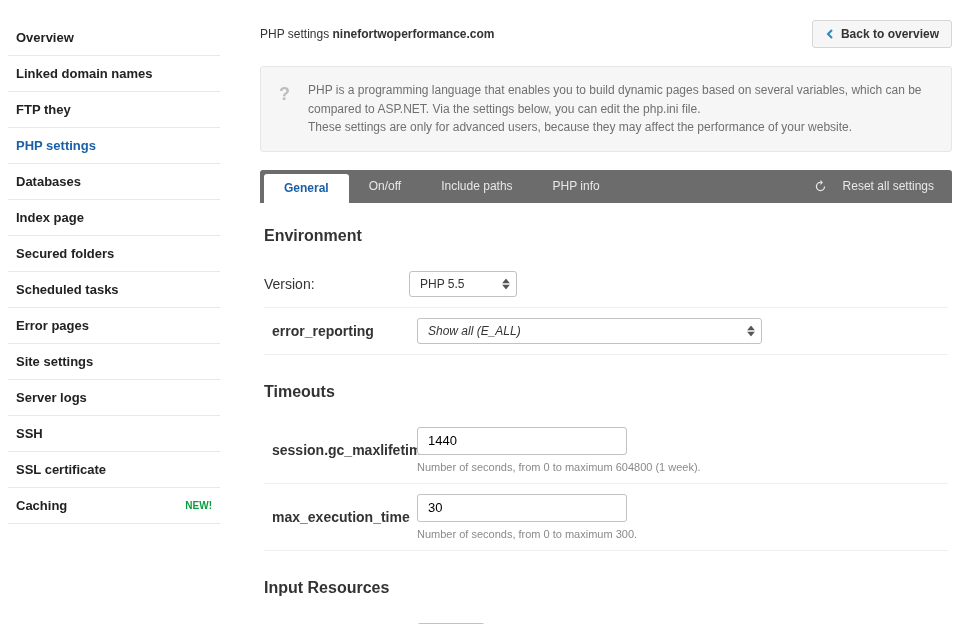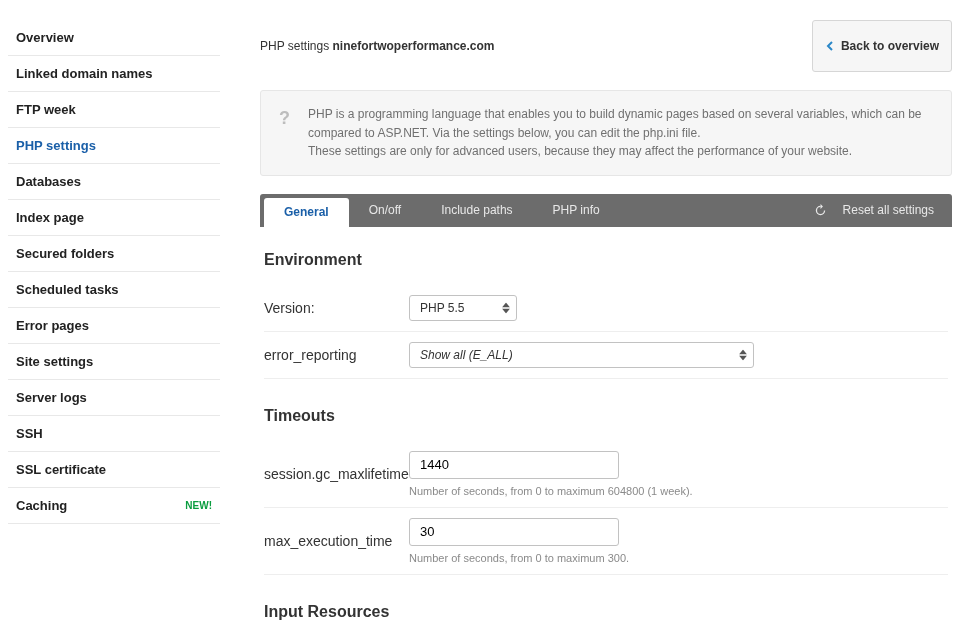--- a/index.html
+++ b/index.html
@@ -6,35 +6,35 @@
 body { font-family: Verdana, Arial, sans-serif; font-size: 12px; color: #333; background: #fff; }
 .container { display: flex; }
 .sidebar { width: 220px; padding: 20px 0 0 8px; }
 .sidebar-item { padding: 10px 8px; font-weight: bold; font-size: 13px; color: #222; border-bottom: 1px solid #e8e8e8; cursor: pointer; display: flex; justify-content: space-between; align-items: center; }
 .sidebar-item.active { color: #1a5fa8; }
 .badge-new { color: #0a9d3f; font-size: 10px; font-weight: bold; }
 .main { flex: 1; padding: 20px 24px 0 40px; }
 .header-row { display: flex; justify-content: space-between; align-items: center; margin-bottom: 18px; }
 .page-title { font-size: 12px; font-weight: normal; }
 .page-title strong { font-weight: bold; }
-.back-btn { background: #f6f6f6; border: 1px solid #d6d6d6; border-radius: 3px; padding: 18px 12px; font-size: 12px; font-weight: bold; color: #333; cursor: pointer; display: inline-flex; align-items: center; gap: 6px; }
+.back-btn { background: #f6f6f6; border: 1px solid #d6d6d6; border-radius: 3px; padding: 6px 12px; font-size: 12px; font-weight: bold; color: #333; cursor: pointer; display: inline-flex; align-items: center; gap: 6px; }
 .back-btn svg { width: 10px; height: 10px; }
 .info-box { background: #f6f6f6; border: 1px solid #e6e6e6; border-radius: 3px; padding: 14px 18px; display: flex; gap: 18px; margin-bottom: 18px; color: #707070; font-size: 12px; line-height: 1.55; }
 .info-q { font-size: 18px; font-weight: bold; color: #bdbdbd; line-height: 1; padding-top: 4px; }
 .tab-bar { background: #6c6c6c; border-top-left-radius: 3px; border-top-right-radius: 3px; display: flex; align-items: stretch; height: 33px; position: relative; }
 .tab { padding: 0 20px; color: #e8e8e8; font-size: 12px; display: flex; align-items: center; cursor: pointer; }
 .tab.active { background: #fff; color: #1a5fa8; font-weight: bold; border-top-left-radius: 3px; border-top-right-radius: 3px; margin-left: 4px; margin-top: 4px;}
 .reset-btn { margin-left: auto; color: #e8e8e8; padding: 0 18px; font-size: 12px; display: flex; align-items: center; gap: 16px; cursor: pointer; }
 .reset-btn svg { width: 13px; height: 13px; }
 .content { padding: 18px 4px; }
 .section-title { font-size: 16px; font-weight: bold; margin: 6px 0 16px 0; }
 .form-row { display: flex; align-items: center; padding: 10px 0; border-bottom: 1px solid #eee; }
 .form-row:last-child { border-bottom: none; }
 .form-label { width: 145px; text-align: left; padding-right: 14px; font-size: 14px; }
-.form-label.bold { font-weight: normal; }
+.form-label.bold { font-weight: bold; margin-left: 8px; }
 .form-control { flex: 1; }
 .form-hint { color: #8a8a8a; font-size: 11px; margin-top: 6px; }
 .select-wrap { position: relative; display: inline-block; background: #fff; border: 1px solid #c2c2c2; border-radius: 3px; height: 26px; }
 .select-wrap.small { width: 108px; }
 .select-wrap.xsmall { width: 68px; }
 .select-wrap.wide { width: 345px; font-style: italic; }
 .select-value { padding: 4px 28px 4px 10px; font-size: 12px; line-height: 16px; }
 .select-arrows { position: absolute; right: 6px; top: 50%; transform: translateY(-50%); display: flex; flex-direction: column; gap: 1px; }
 .select-arrows svg { width: 8px; height: 5px; display: block; }
 input.text-field { border: 1px solid #c2c2c2; border-radius: 3px; height: 28px; width: 210px; padding: 12px 10px; font-size: 13px; font-family: inherit; }
@@ -45,21 +45,21 @@
 
 <div class="container">
   <div class="sidebar">
     <div class="sidebar-item">
         <span>Overview</span>
       </div>
     <div class="sidebar-item">
         <span>Linked domain names</span>
       </div>
     <div class="sidebar-item">
-        <span>FTP week</span>
+        <span>FTP they</span>
       </div>
     <div class="sidebar-item active">
         <span>PHP settings</span>
       </div>
     <div class="sidebar-item">
         <span>Databases</span>
       </div>
     <div class="sidebar-item">
         <span>Index page</span>
       </div>

